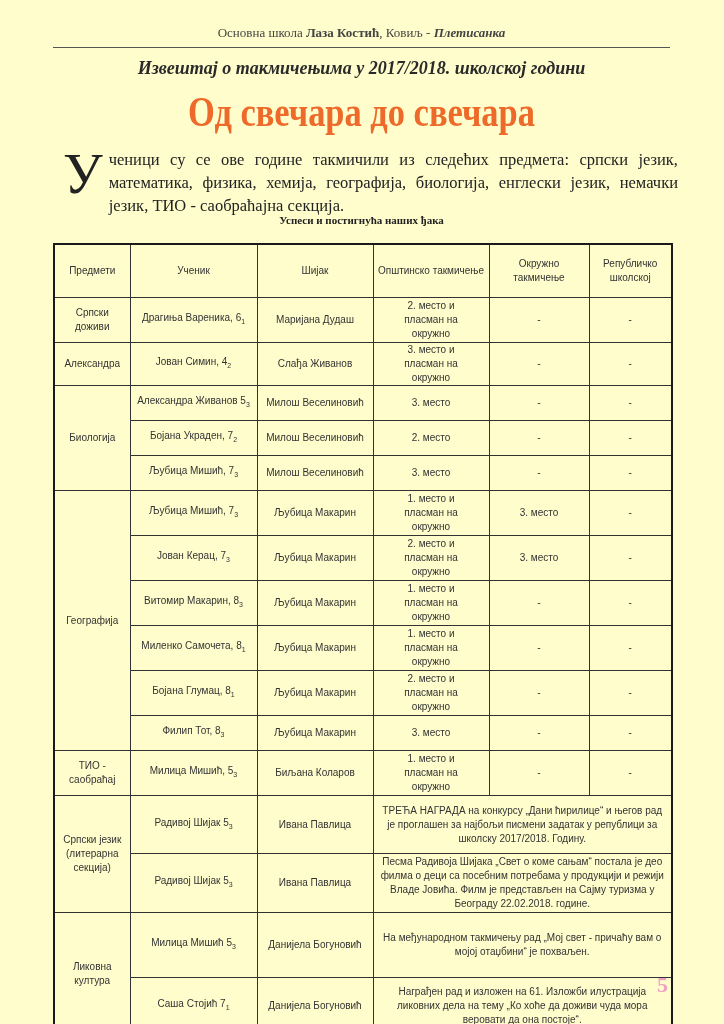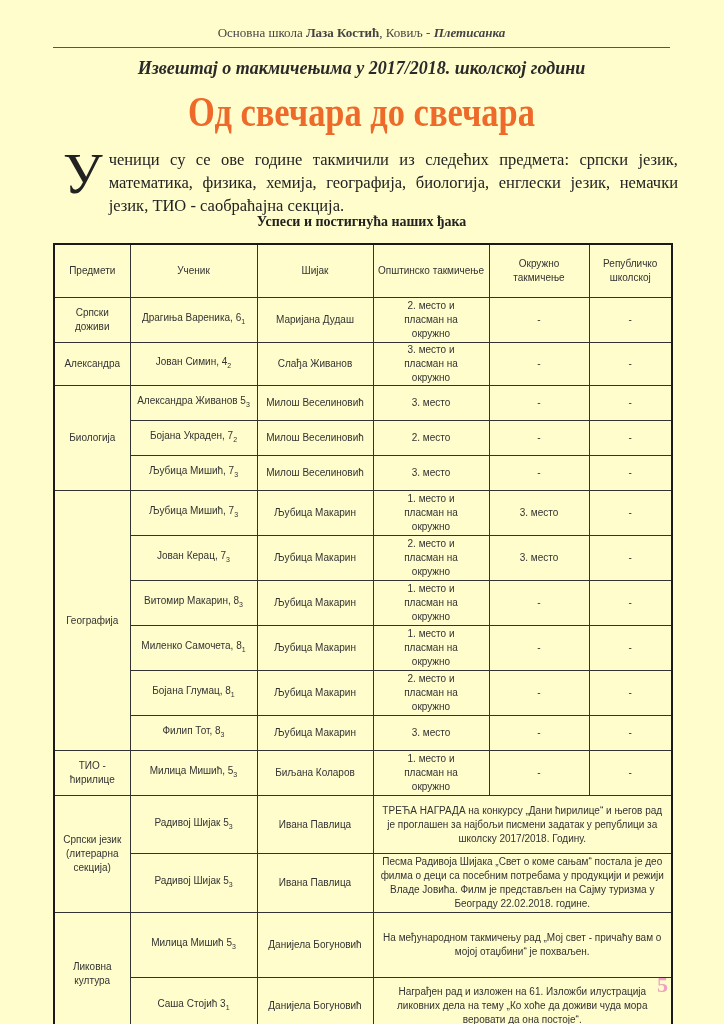--- a/index.html
+++ b/index.html
@@ -32,21 +32,21 @@
   .intro {
     position: absolute; left: 53px; top: 148px; width: 625px;
     font-size: 16.5px; line-height: 23px; color: #222;
     text-align: justify;
   }
   .intro .dropcap {
     float: left; font-size: 56px; line-height: 44px; margin: 4px 6px 0 10px; color: #222;
   }
   .table-title {
     position: absolute; left: 53px; top: 214px; width: 617px;
-    text-align: center; font-size: 14px; font-weight: bold; color: #222;
+    text-align: center; font-size: 11px; font-weight: bold; color: #222;
   }
   table.results {
     position: absolute; left: 53px; top: 243px; width: 618px; height: 698px;
     border-collapse: collapse;
     border: 2.5px solid #1a1a1a;
     font-family: "Liberation Sans", sans-serif;
     font-size: 10px; color: #333;
     table-layout: fixed;
   }
   table.results td, table.results th {
@@ -171,21 +171,21 @@
         <td>-</td>
       </tr>
       <tr style="height: 35px;">
         <td><span>Филип Тот, 8</span><span class="sub">3</span></td>
         <td>Љубица Макарин</td>
         <td style="padding: 1px 14px;">3. место</td>
         <td>-</td>
         <td>-</td>
       </tr>
       <tr style="height: 34px;">
-        <td rowspan="1">ТИО - ћирилице</td>
+        <td rowspan="1">ТИО - саобраћај</td>
         <td><span>Милица Мишић, 5</span><span class="sub">3</span></td>
         <td>Биљана Коларов</td>
         <td style="padding: 1px 14px;">1. место  и пласман на окружно</td>
         <td>-</td>
         <td>-</td>
       </tr>
       <tr style="height: 58px;">
         <td rowspan="2">Српски језик (литерарна секција)</td>
         <td><span>Радивој Шијак 5</span><span class="sub">3</span></td>
         <td>Ивана Павлица</td>
@@ -196,20 +196,20 @@
         <td>Ивана Павлица</td>
         <td colspan="3" style="padding: 1px 0;">Песма Радивоја Шијака „Свет о коме сањам“ постала је део филма о деци са посебним потребама у продукцији и режији Владе Јовића. Филм је представљен на Сајму туризма у Београду 22.02.2018. године.</td>
       </tr>
       <tr style="height: 58px;">
         <td rowspan="2">Ликовна култура</td>
         <td><span>Милица Мишић 5</span><span class="sub">3</span></td>
         <td>Данијела Богуновић</td>
         <td colspan="3" style="padding: 18px 6px;">На међународном такмичењу рад „Мој свет - причаћу вам о мојој отаџбини“ је похваљен.</td>
       </tr>
       <tr style="height: 58px;">
-        <td><span>Саша Стојић 3</span><span class="sub">1</span></td>
+        <td><span>Саша Стојић 7</span><span class="sub">1</span></td>
         <td>Данијела Богуновић</td>
         <td colspan="3" style="padding: 1px 6px;">Награђен рад и изложен на 61. Изложби илустрација ликовних дела на тему „Ко хоће да доживи чуда мора веровати да она постоје“.</td>
       </tr>
     </tbody>
 </table>
 
 <div class="page-number">5</div>
 
 </body></html>

